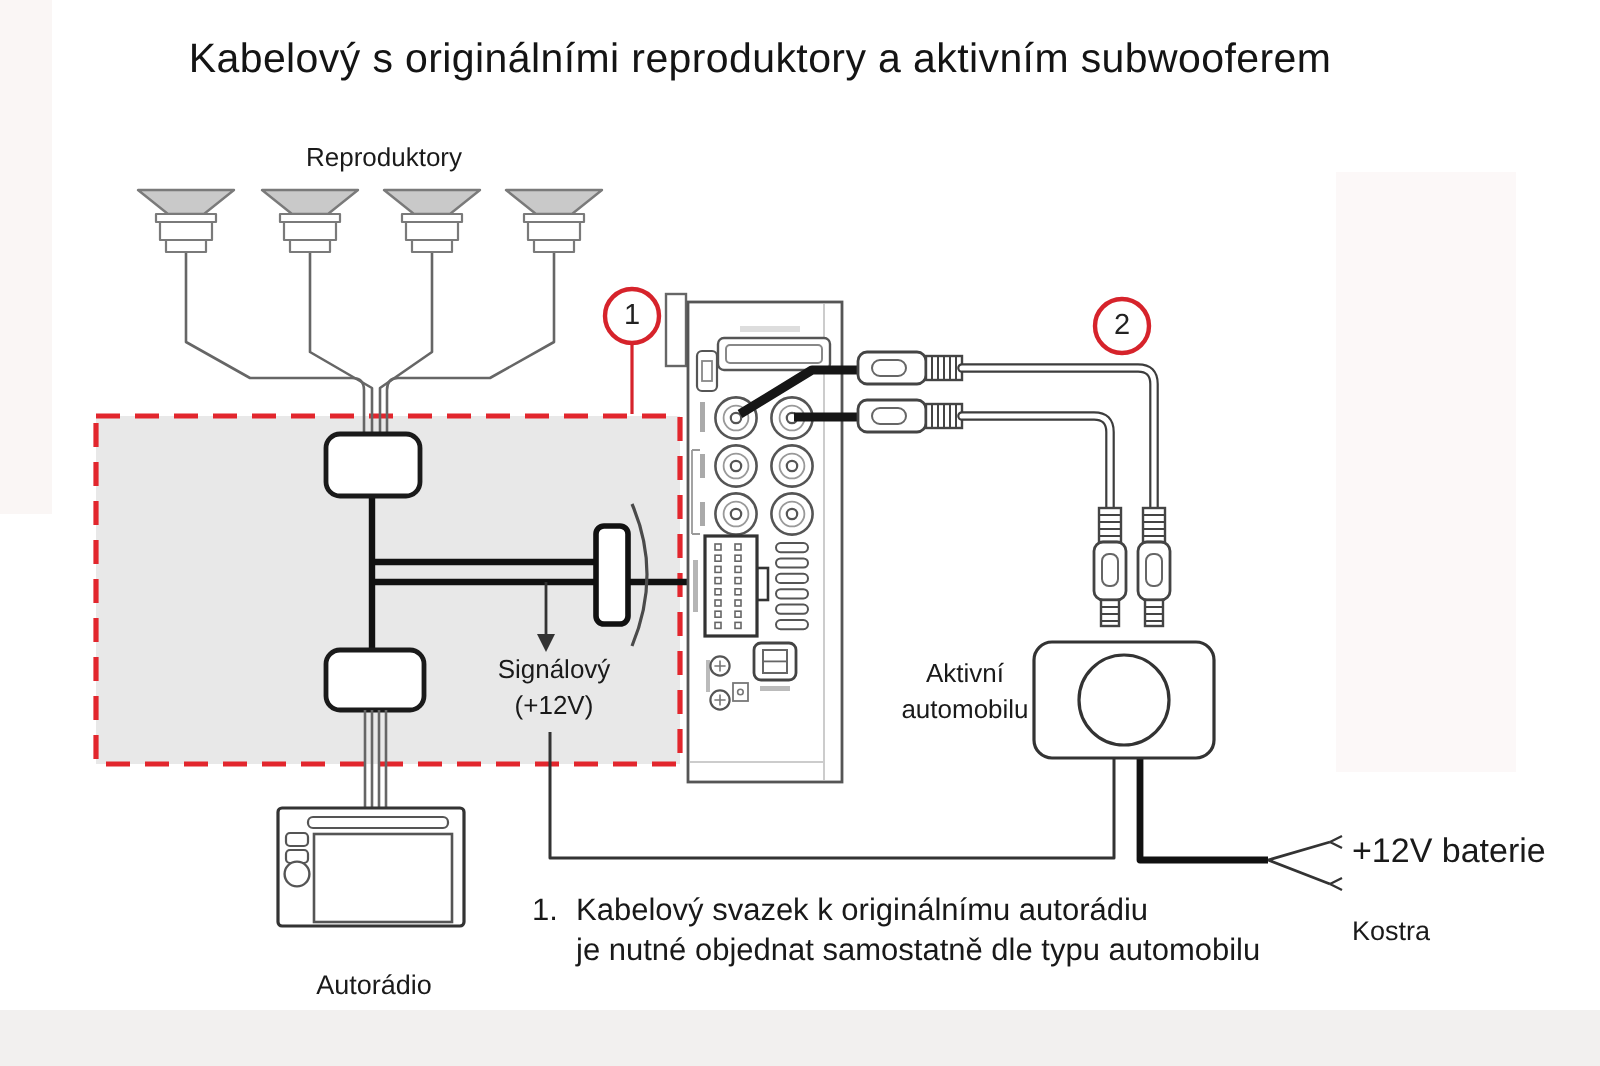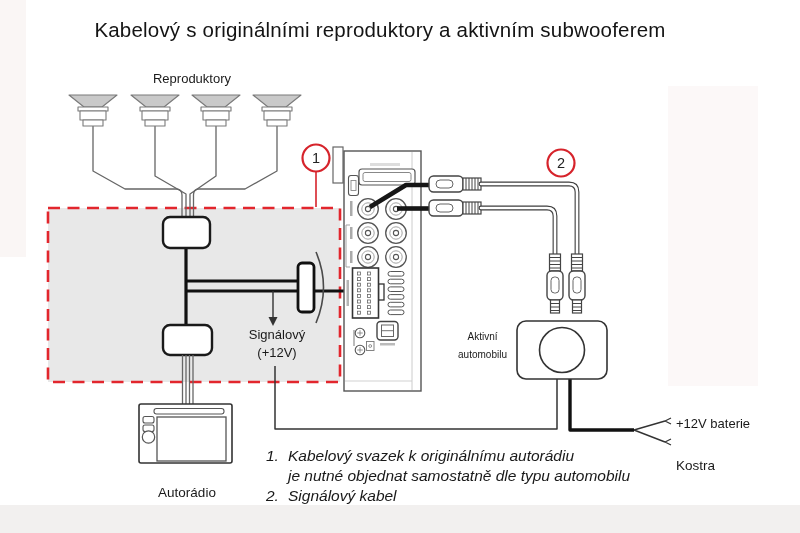--- a/index.html
+++ b/index.html
@@ -12,29 +12,29 @@
   .tint.right{left:668px;top:86px;width:90px;height:300px;background:#fcf8f8;}
   .tint.bottom{left:0;top:505px;width:800px;height:28px;background:#f2f0ef;}
   svg.art{position:absolute;left:0;top:0;}
   .lbl{position:absolute;color:#1a1a1a;}
   .title{
     left:0;top:18px;width:760px;text-align:center;
     font-size:20.5px;letter-spacing:0.2px;color:#141414;
   }
   .speakers-lbl{left:137px;top:71px;width:110px;text-align:center;font-size:13px;}
   .control-lbl{left:237px;top:326px;width:80px;text-align:center;font-size:13px;line-height:17.5px;}
-  .sub-lbl{left:441px;top:328px;width:83px;text-align:center;font-size:10px;line-height:17.5px;}
+  .sub-lbl{left:441px;top:328px;width:83px;text-align:center;font-size:13px;line-height:17.5px;}
   .radio-lbl{left:142px;top:467px;width:90px;text-align:center;font-size:13.5px;margin-top:18px;}
-  .batt-lbl{left:676px;top:416px;font-size:13px;}
+  .batt-lbl{left:676px;top:416px;font-size:17px;}
   .gnd-lbl{left:676px;top:438px;font-size:13.5px;margin-top:20px;}
   .callout-num{position:absolute;width:26px;text-align:center;font-size:14.5px;color:#222;}
   .callout-num.c1{left:303px;top:150px;}
   .callout-num.c2{left:548px;top:155px;}
   .legend{position:absolute;left:266px;top:446px;font-size:15.5px;line-height:20px;color:#191919;}
-  .legend .row{white-space:nowrap;font-style:italic;}
+  .legend .row{white-space:nowrap;}
   .legend .num{display:inline-block;width:22px;}
   .legend .indent{padding-left:22px;}
 </style>
 </head>
 <body>
 
 <div class="stage">
 
   <div class="tint left"></div>
   <div class="tint right"></div>
@@ -300,18 +300,15 @@
   <div class="callout-num c1">1</div>
   <div class="callout-num c2">2</div>
 
   <div class="legend">
     <div class="row">
       <span class="num">1.</span><span>Kabelový svazek k originálnímu autorádiu</span>
     </div>
     <div class="row indent">
       <span>je nutné objednat samostatně dle typu automobilu</span>
     </div>
-    <div class="row">
-      <span class="num">2.</span><span>Signálový kabel</span>
-    </div>
   </div>
 
 </div>
 
 </body></html>

